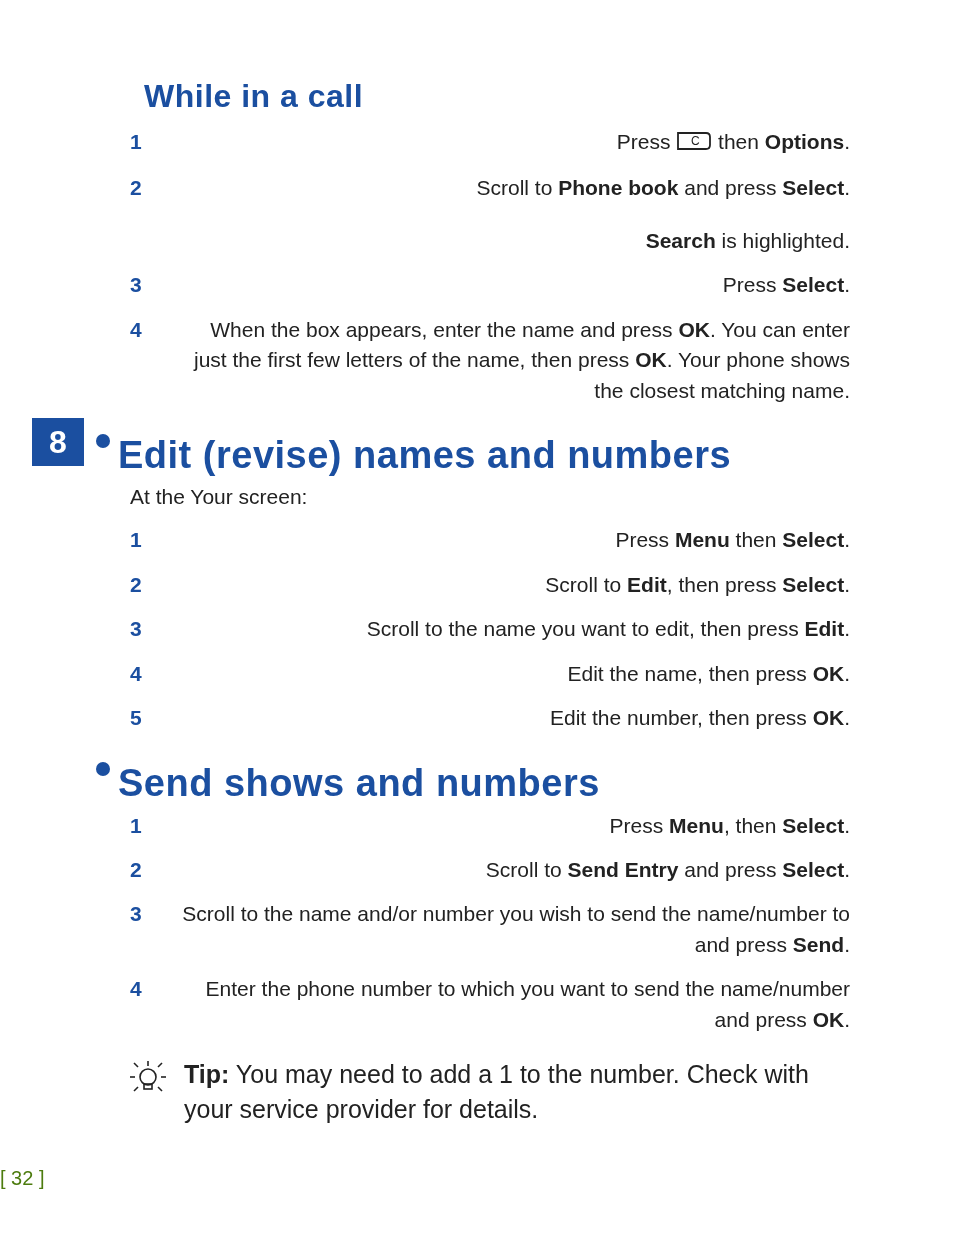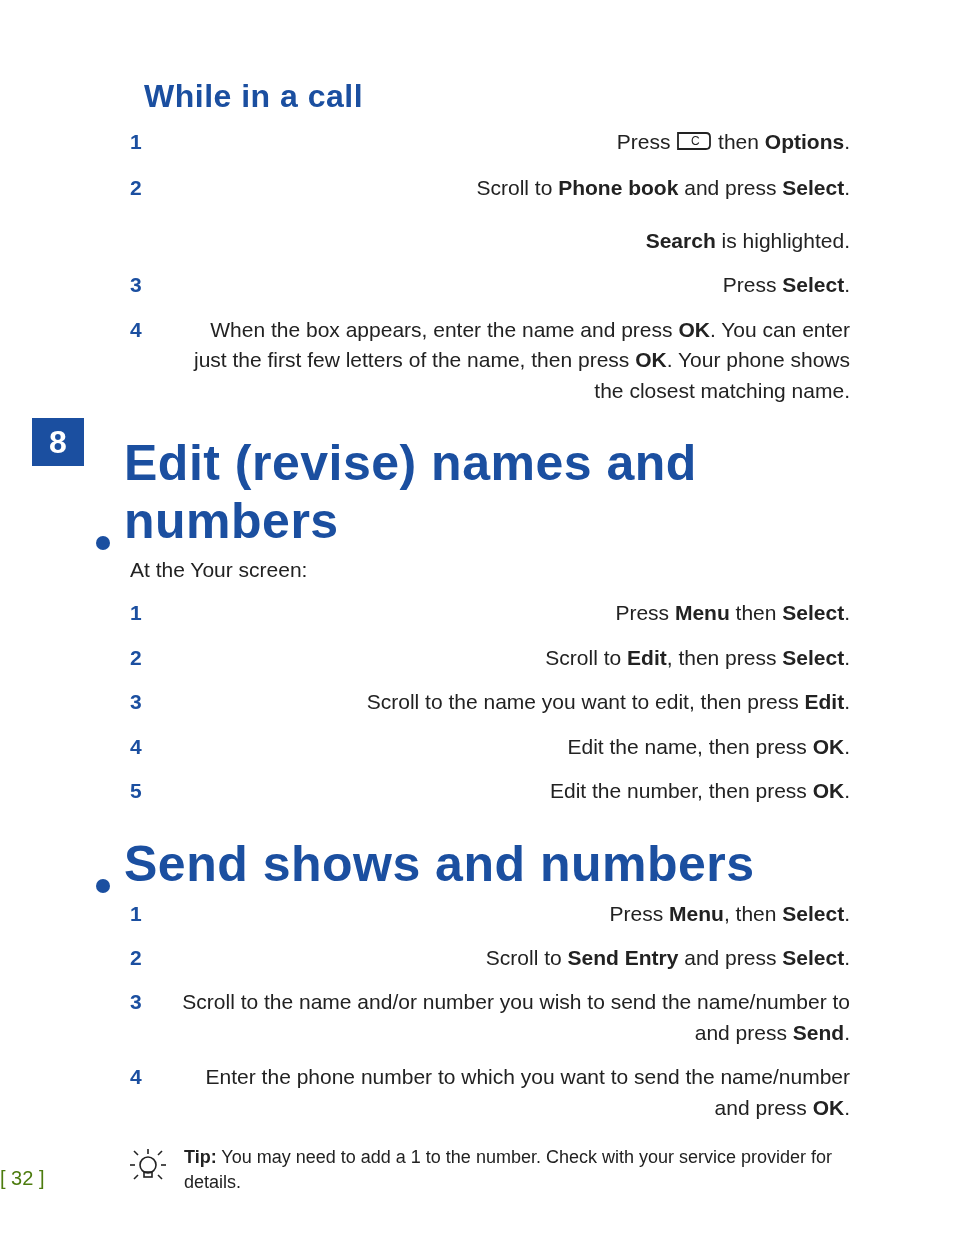--- a/index.html
+++ b/index.html
@@ -34,27 +34,27 @@
   }
   h2.subhead {
     color: #1b4fa0;
     font-size: 32px;
     font-weight: 600;
     margin: 0 0 12px 14px;
     letter-spacing: 0.5px;
   }
   h1.section {
     color: #1b4fa0;
-    font-size: 50px;
+    font-size: 38px;
     font-weight: 600;
     margin: 0 0 6px 0;
     letter-spacing: 0.5px;
     display: flex;
-    align-items: flex-end;
-    gap: 14px;
+    align-items: flex-start;
+    gap: 8px;
     margin-left: -34px;
   }
   .bullet-dot {
     width: 14px;
     height: 14px;
     border-radius: 50%;
     background: #1b4fa0;
     display: inline-block;
     flex-shrink: 0;
   }
@@ -84,21 +84,21 @@
     flex: 1;
     text-align: right;
   }
   .body .sub {
     display: block;
     margin-top: 22px;
   }
   .tip-row {
     display: flex;
     gap: 18px;
-    font-size: 18px;
+    font-size: 25px;
     line-height: 1.4;
     margin-top: 12px;
   }
   .tip-row .icon {
     flex-shrink: 0;
     width: 36px;
     height: 40px;
   }
   .page-num {
     position: absolute;

